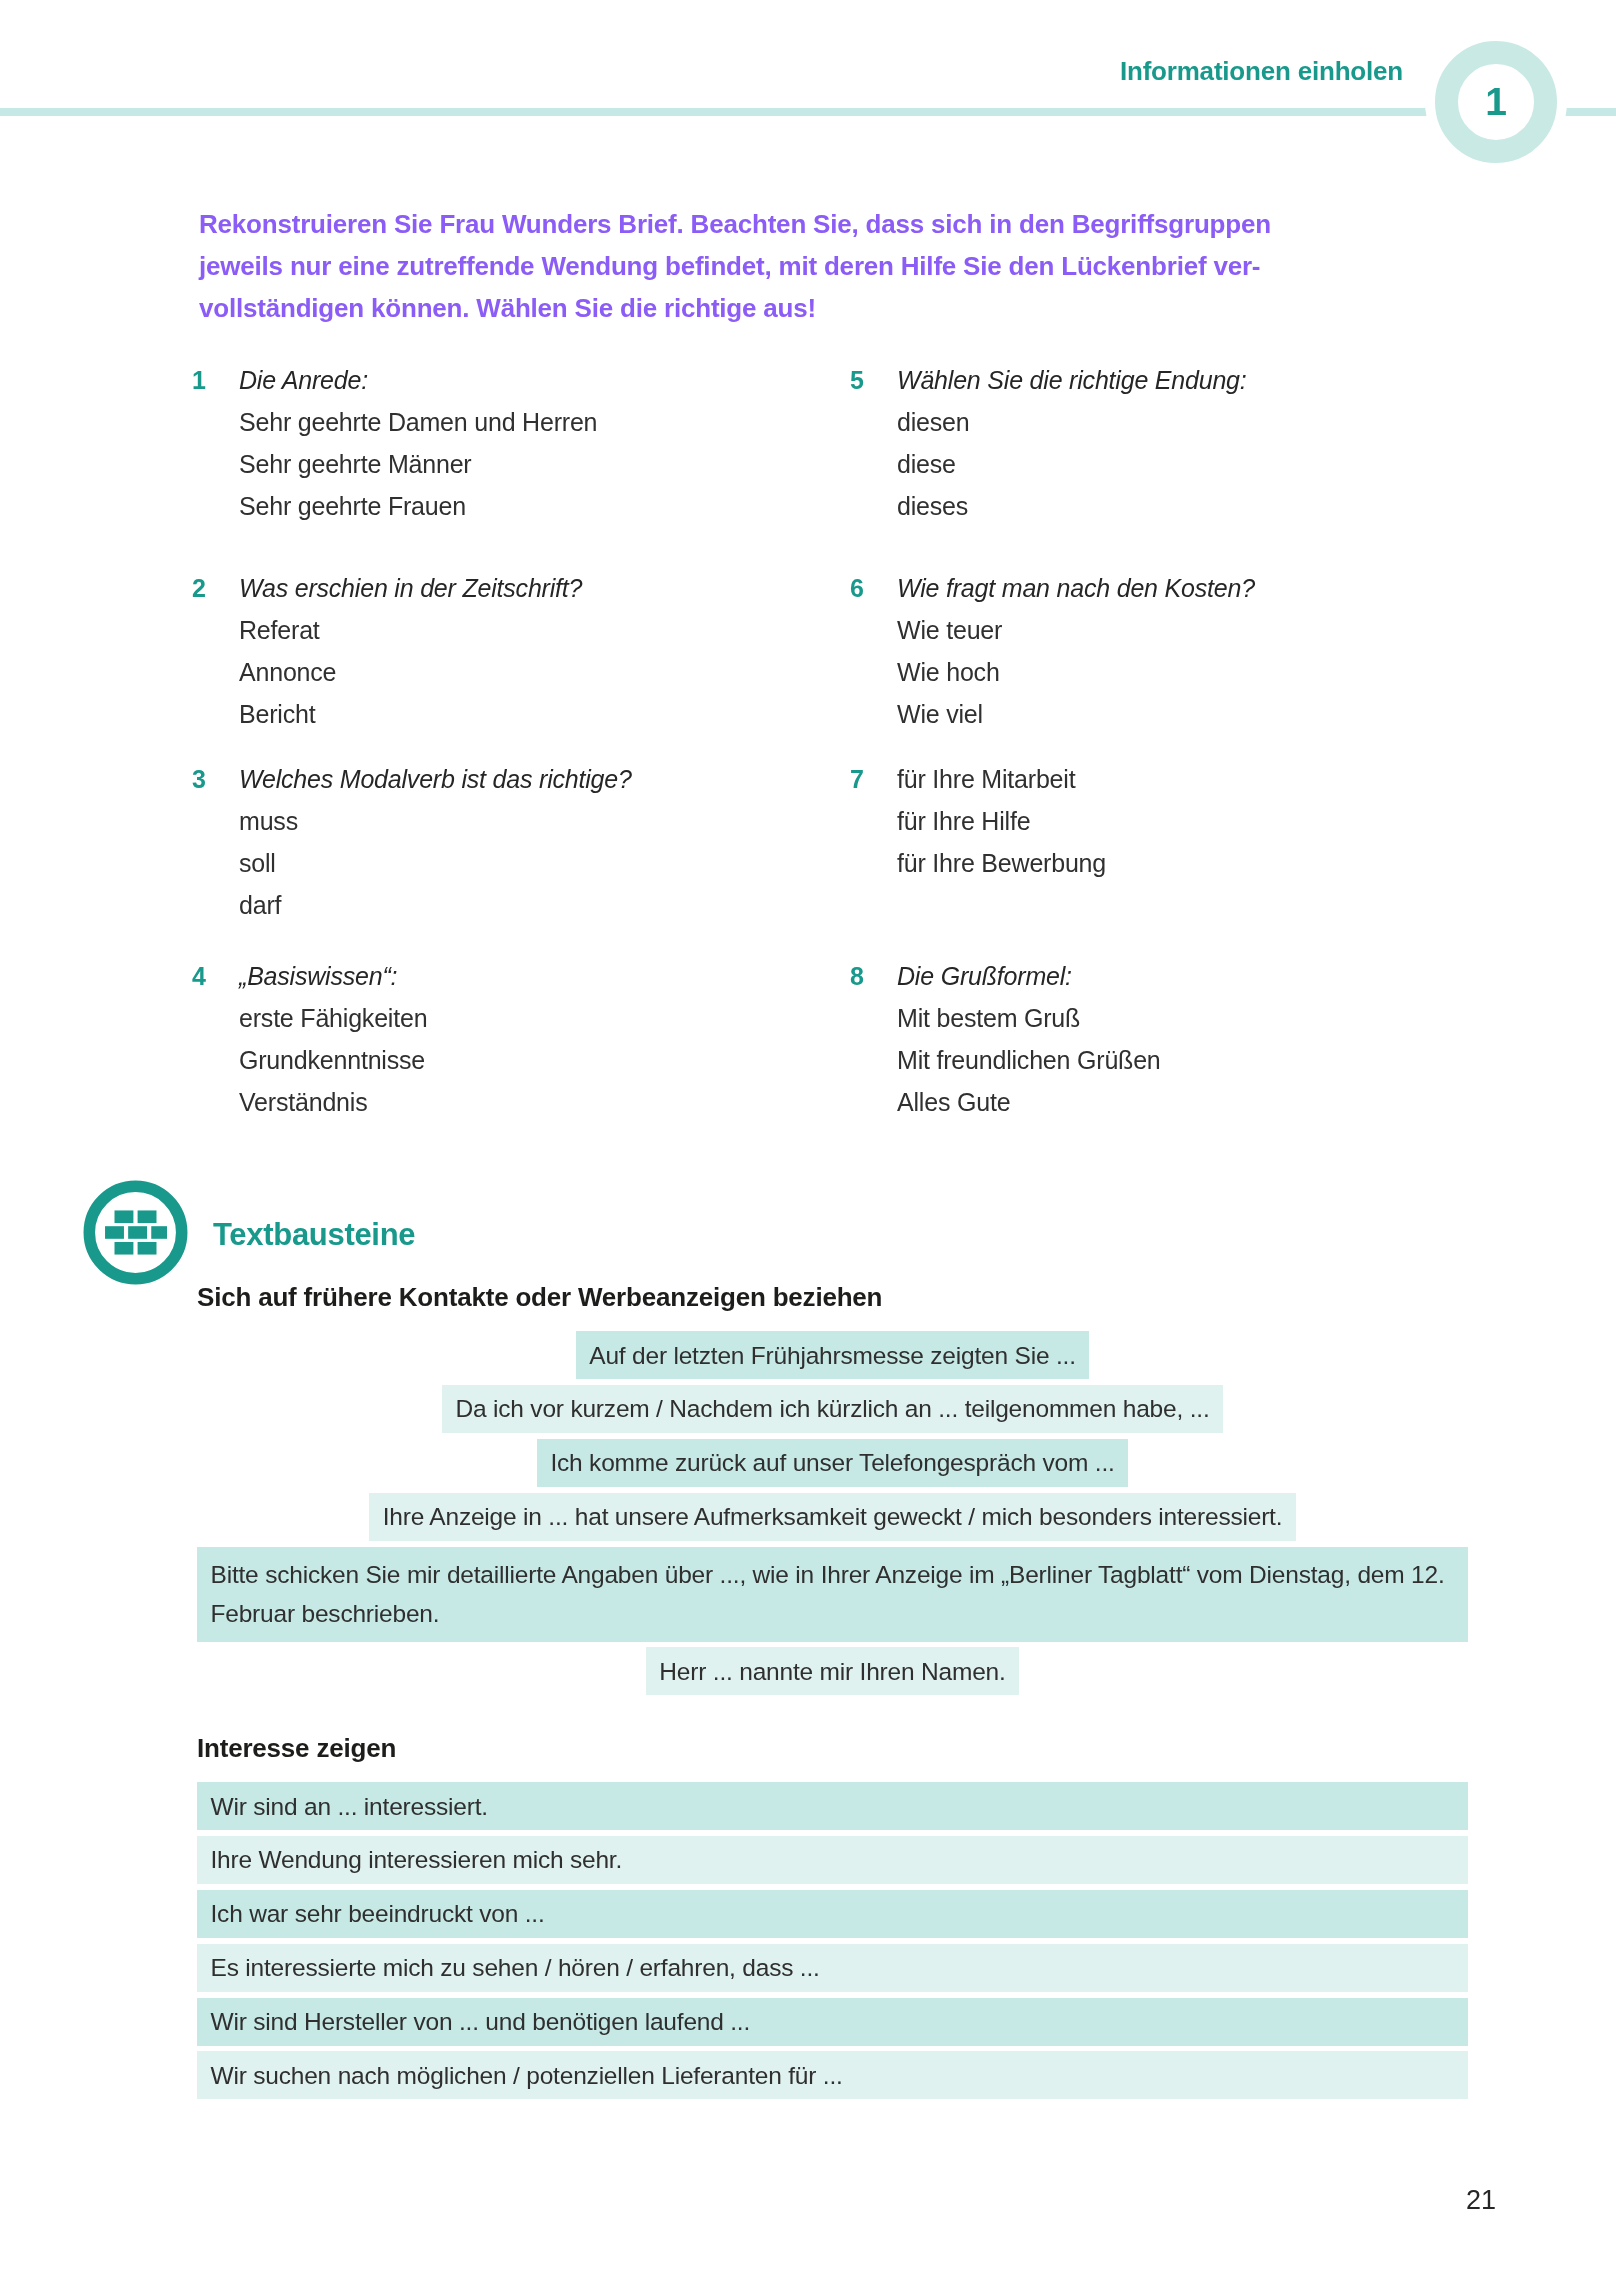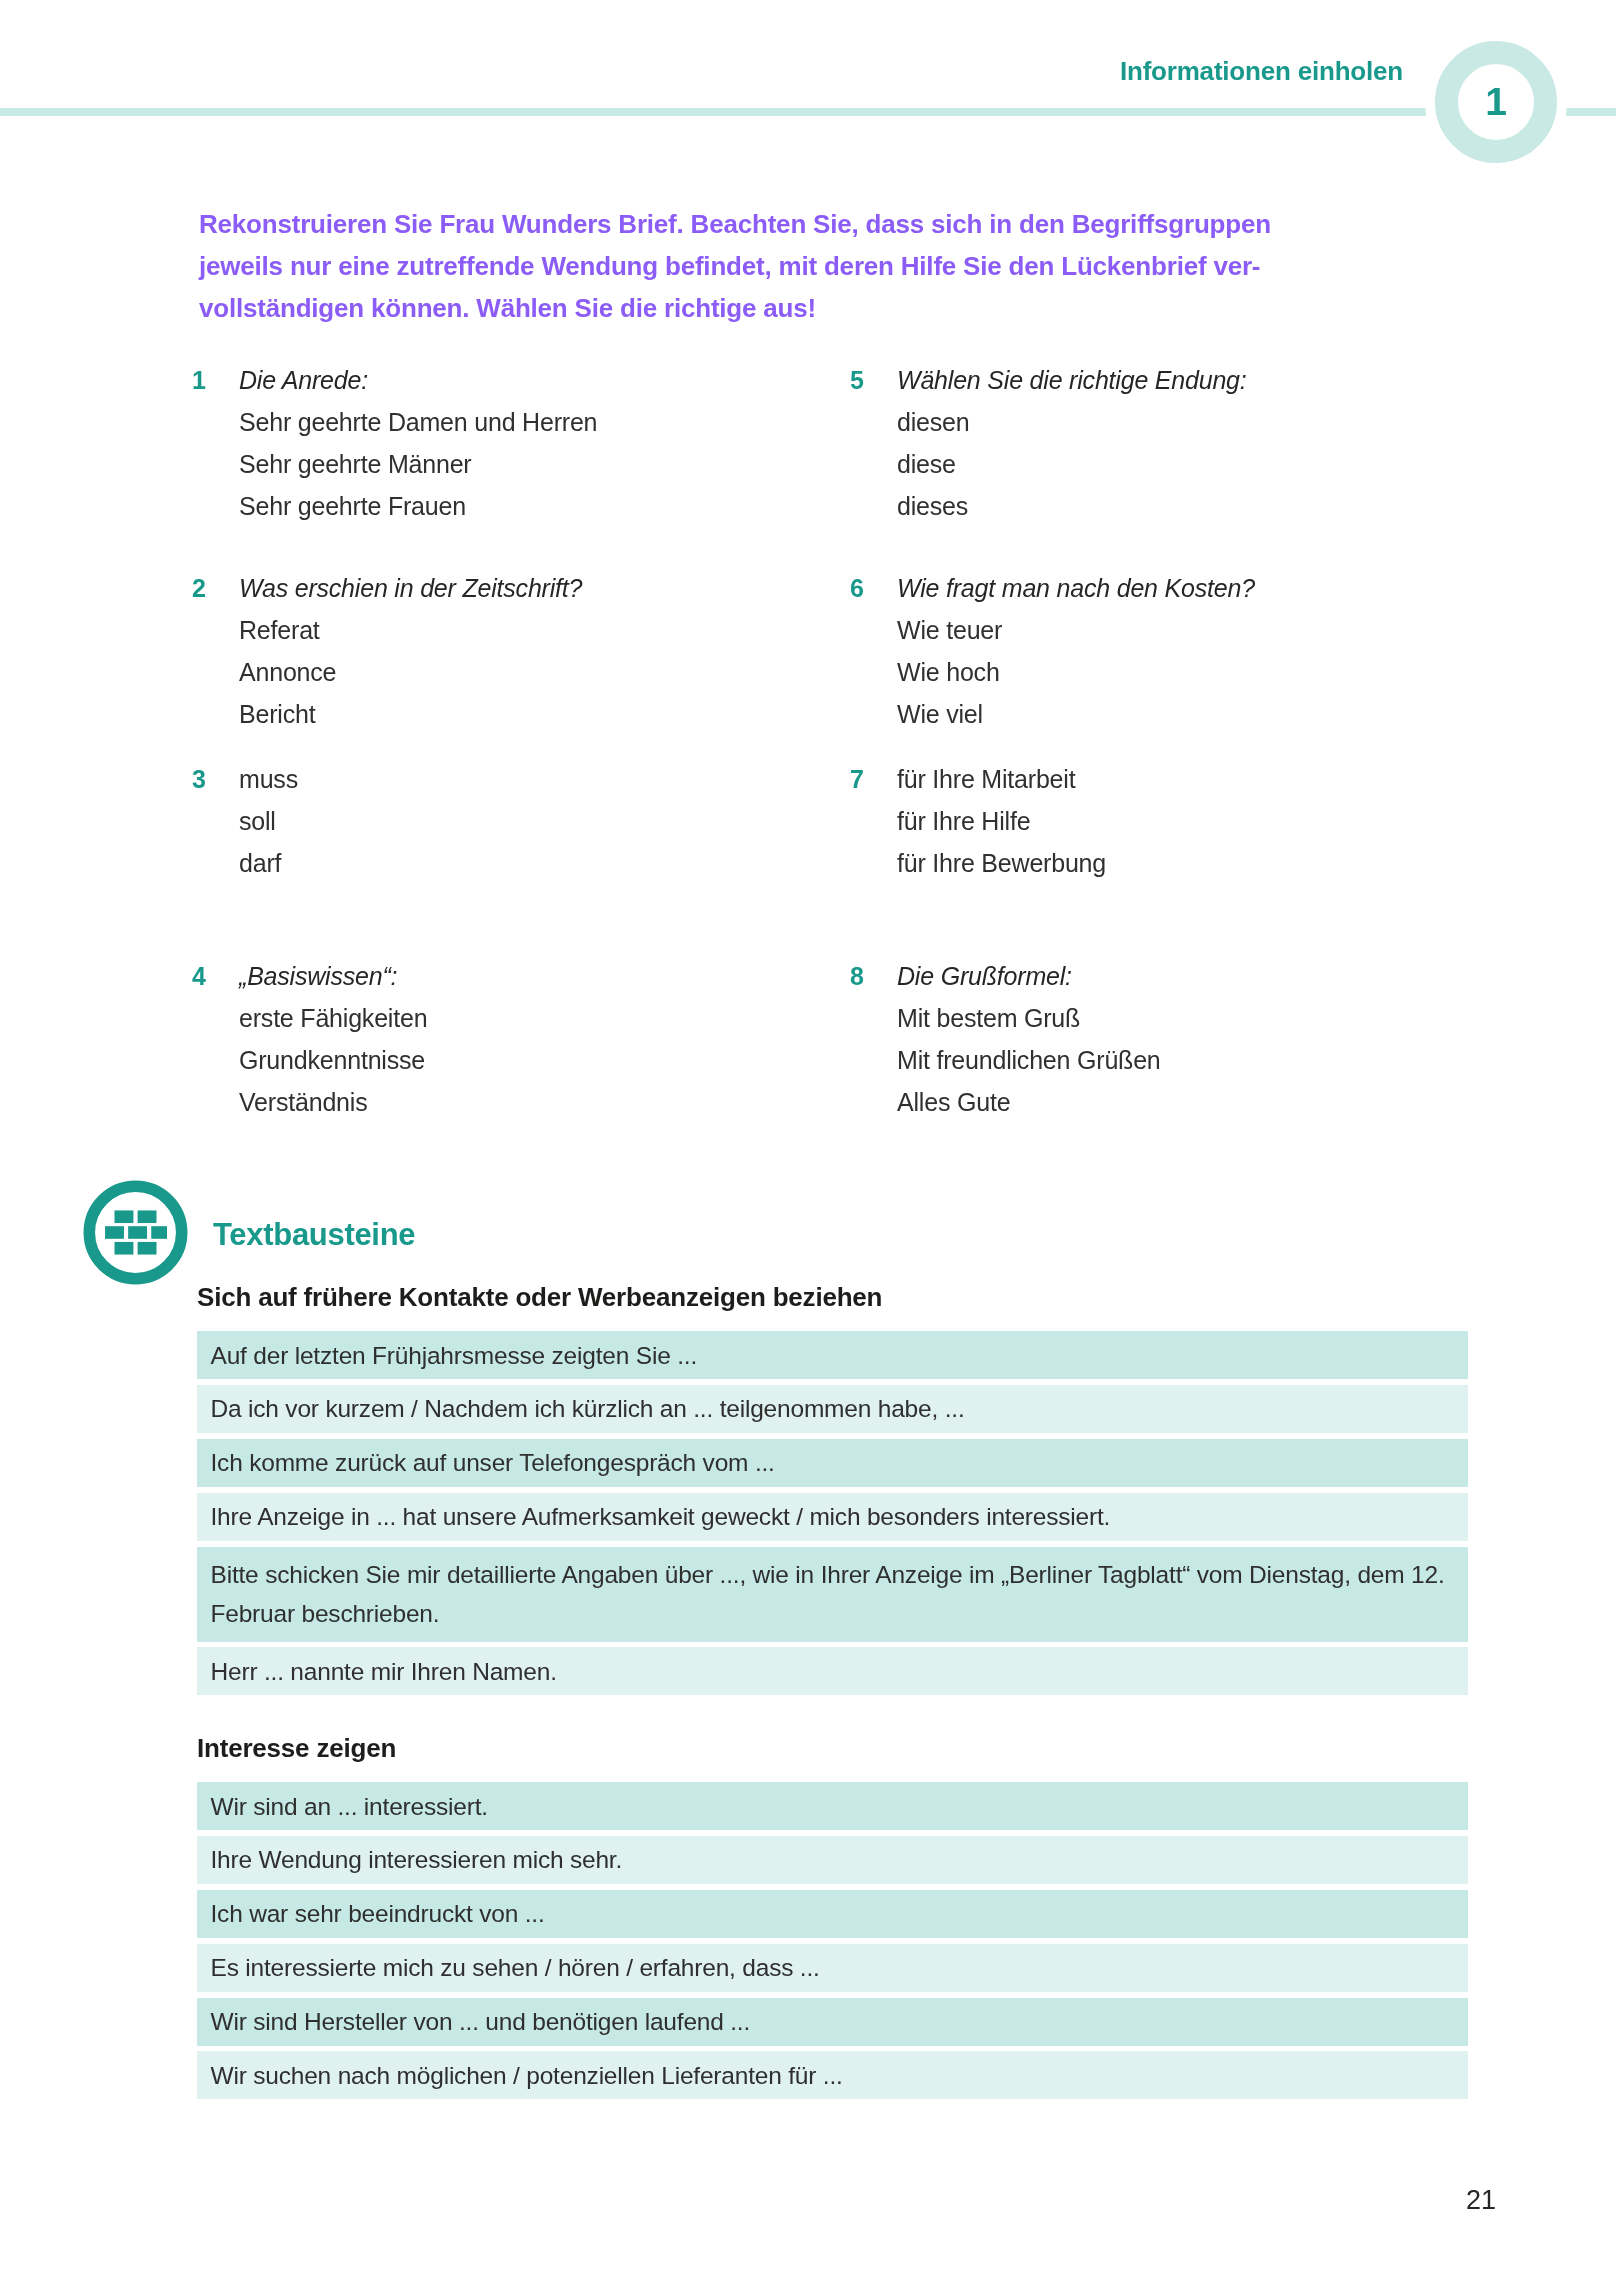--- a/index.html
+++ b/index.html
@@ -48,21 +48,21 @@
   }
   .group-title{
     position:absolute;left:197px;
     font-size:26px;font-weight:bold;color:#1d1d1b;letter-spacing:-0.2px;
   }
   .gt-1{top:1282px;} .gt-2{top:1733px;}
   .phrase-group{
     position:absolute;left:197px;width:1271px;
     display:flex;flex-direction:column;gap:5.9px;
   }
-  .pg-1{top:1331px;} .pg-2{top:1782px;}
+  .pg-1{top:1331px;align-items:center;} .pg-2{top:1782px;}
   .phrase{
     min-height:48px;box-sizing:border-box;
     display:flex;align-items:center;padding:3.4px 13.5px;
     font-size:24.5px;line-height:39px;color:#2f2f2f;letter-spacing:-0.2px;
   }
   .phrase.tall{min-height:95px;}
   .shade-dark{background:#c6e9e5;}
   .shade-light{background:#dff2ef;}
   
   .page-number{
@@ -101,20 +101,21 @@
     <div class="ex-q">Was erschien in der Zeitschrift?</div>
     <div class="ex-opt">Referat</div>
     <div class="ex-opt">Annonce</div>
     <div class="ex-opt">Bericht</div>
   </div>
 </div>
 
 <div class="ex-item col-l row-3">
   <span class="ex-num">3</span>
   <div class="ex-body">
+    <div class="ex-q">Welches Modalverb ist das richtige?</div>
     <div class="ex-opt">muss</div>
     <div class="ex-opt">soll</div>
     <div class="ex-opt">darf</div>
   </div>
 </div>
 
 <div class="ex-item col-l row-4">
   <span class="ex-num">4</span>
   <div class="ex-body">
     <div class="ex-q">„Basiswissen“:</div>

